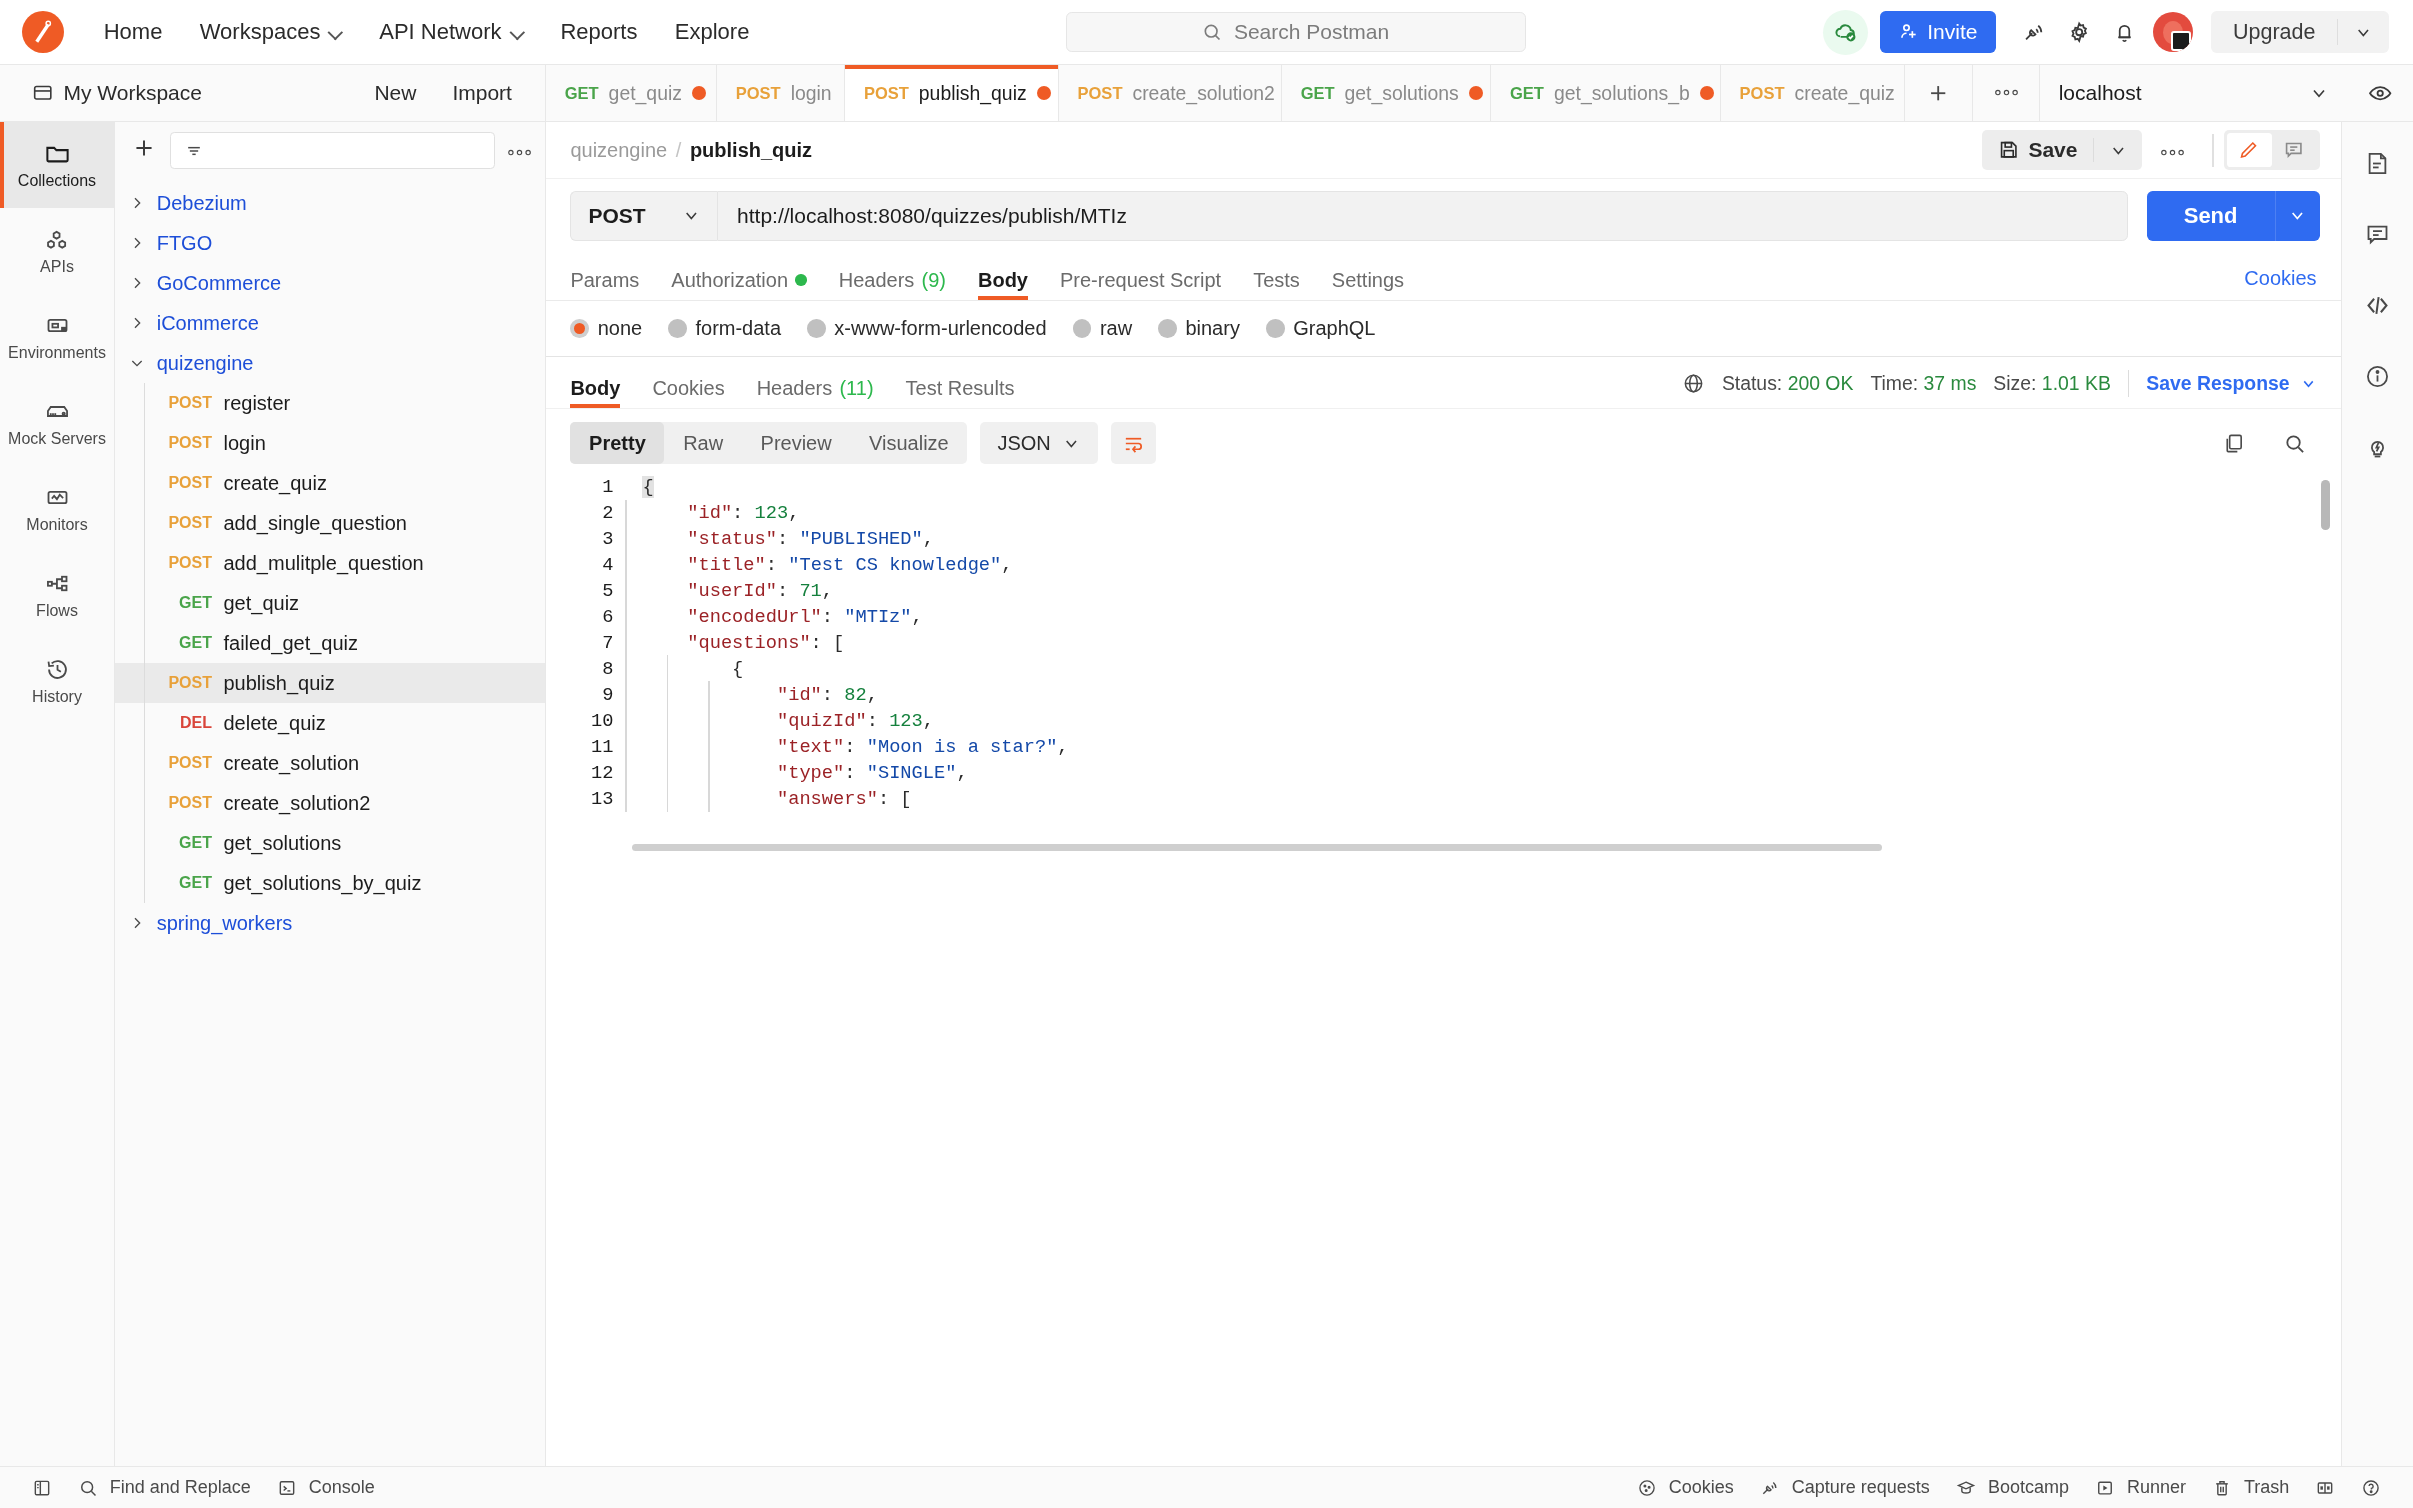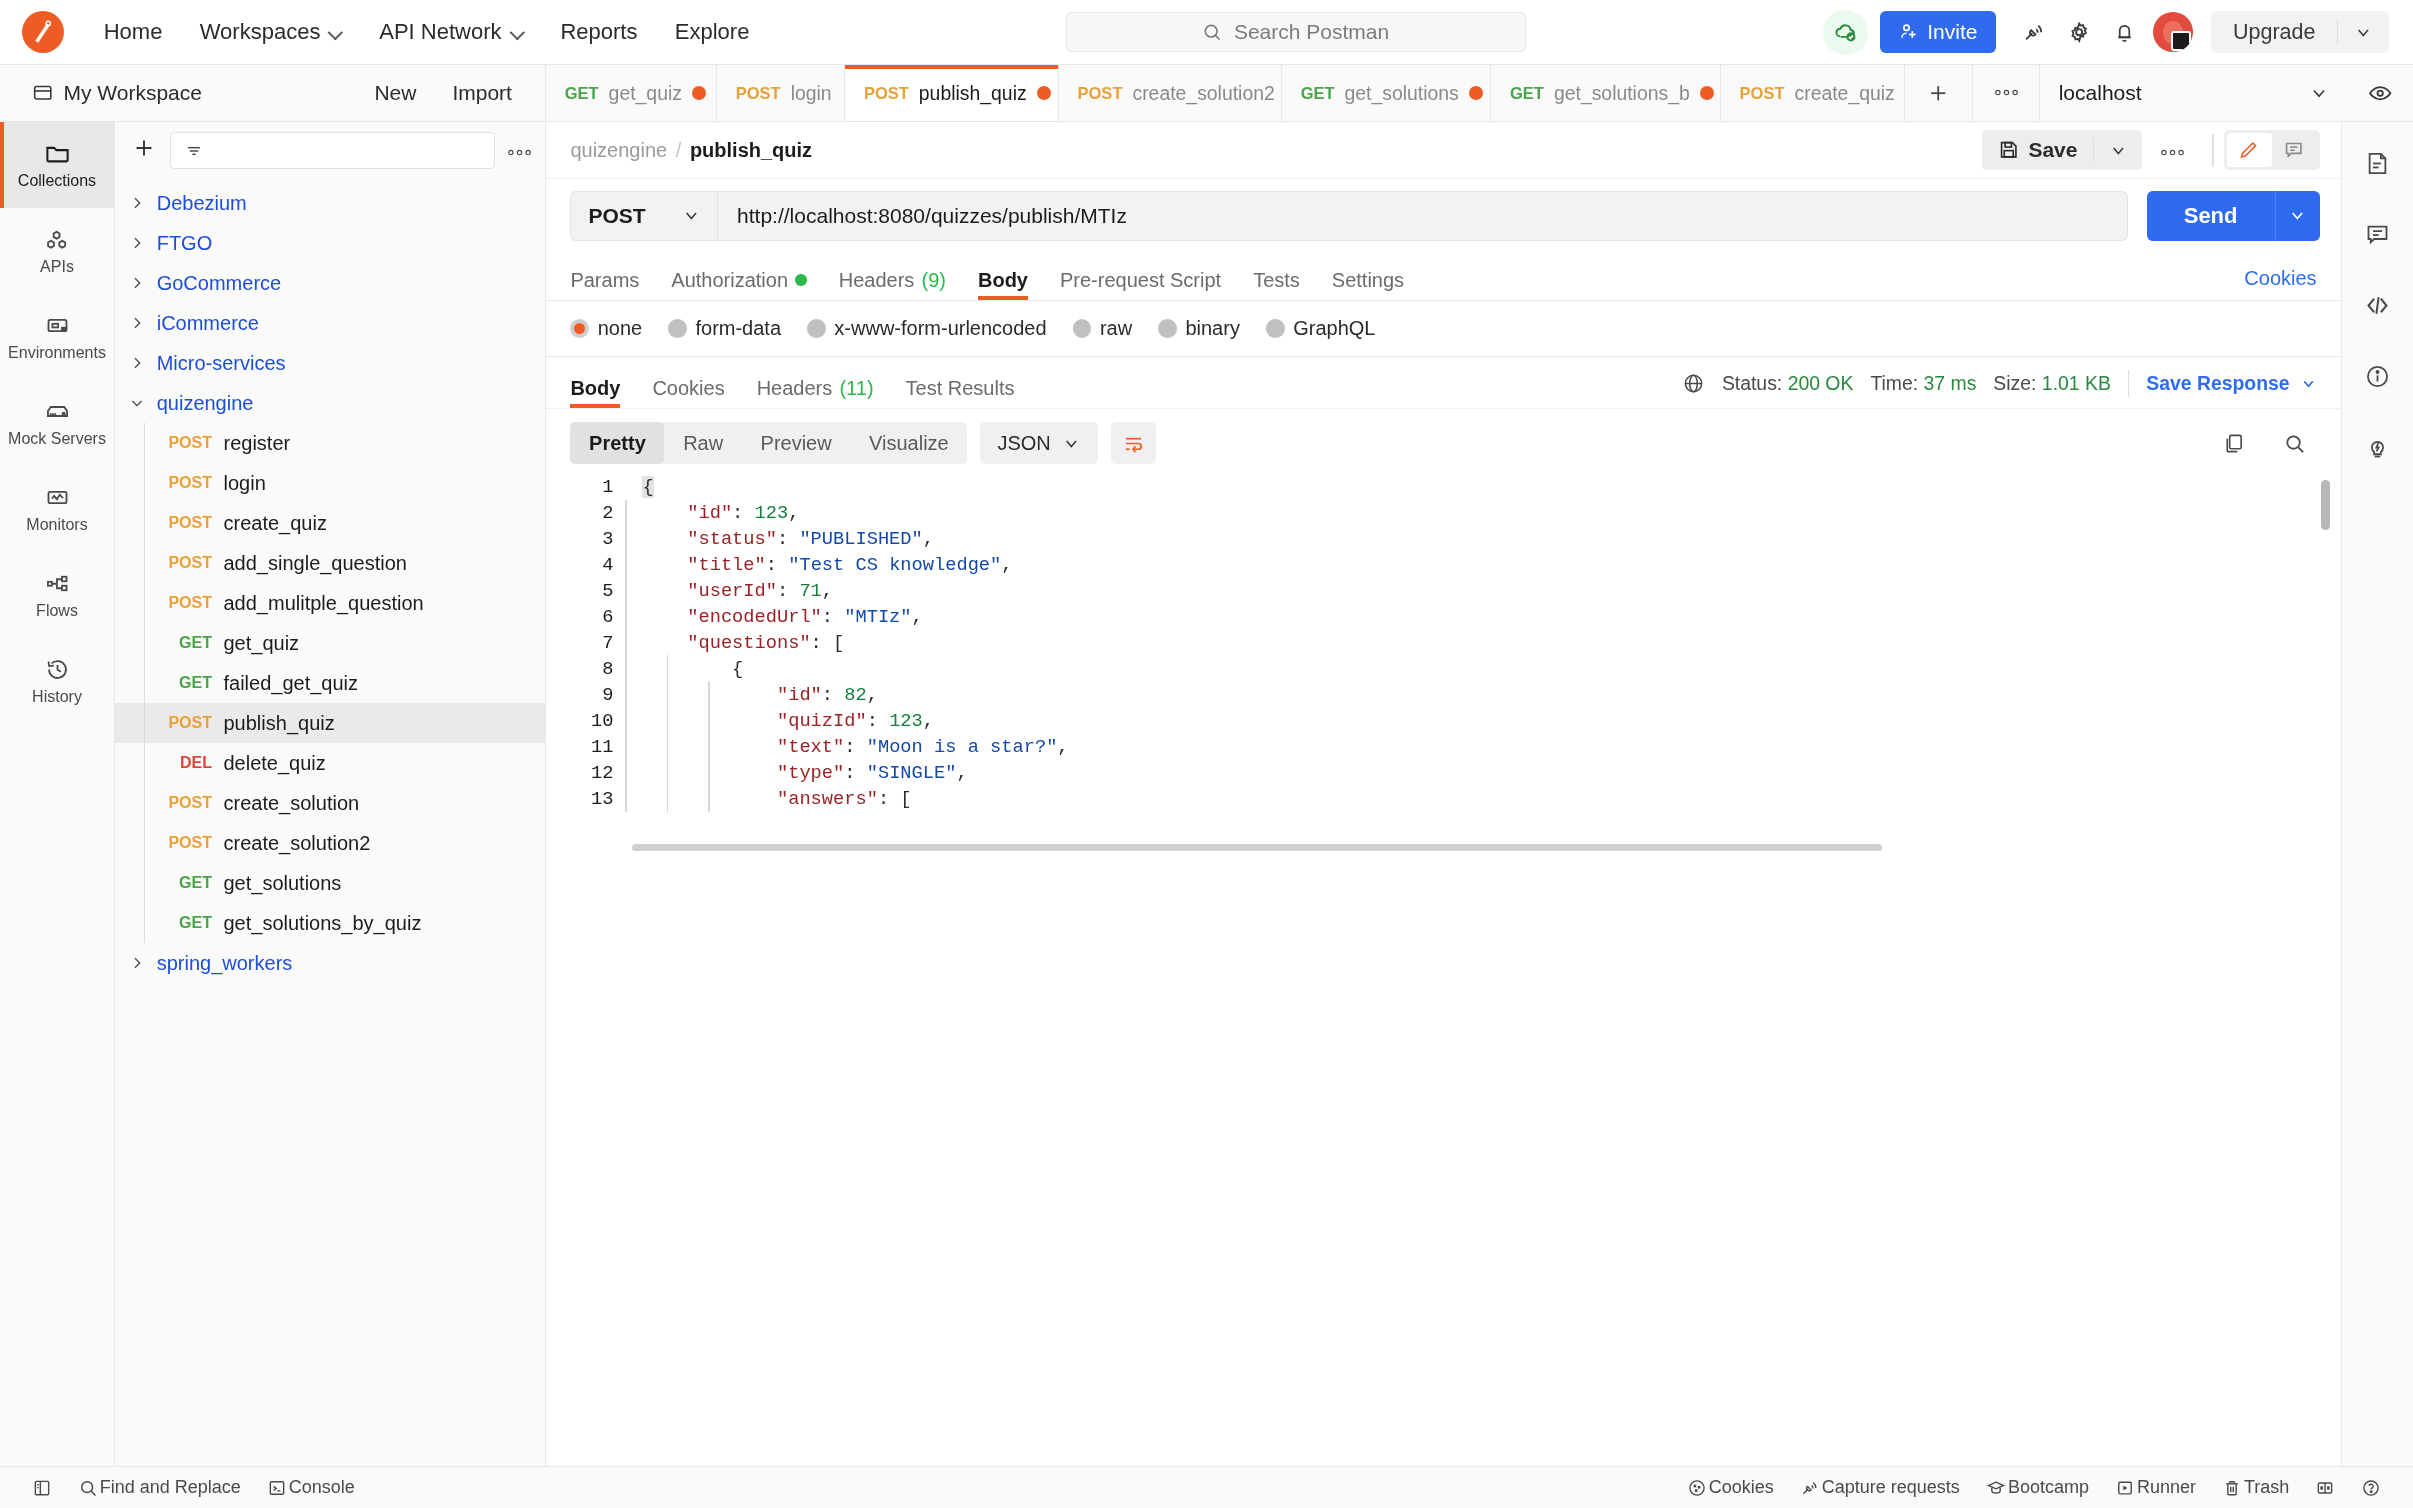--- a/index.html
+++ b/index.html
@@ -312,21 +312,21 @@
     display: flex; flex-direction: column; align-items: center; padding-top: 14.4px; gap: 16px;
   }
   .rrail-item { width: 55px; height: 55px; display: flex; align-items: center; justify-content: center; cursor: pointer; border-radius: 5.7px; color: #4a4a4a;}
 
   
   .statusbar {
     height: 42px; flex: 0 0 42px; display: flex; align-items: center;
     border-top: 1.4px solid #e8e8e8; background: #fafafa; padding: 0 18.7px; gap: 0;
   }
   .sb-item {
-    display: flex; align-items: center; gap: 2px; font-size: 18px; color: #4a4a4a;
+    display: flex; align-items: center; gap: 12px; font-size: 18px; color: #4a4a4a;
     padding: 0 13px; height: 32px; cursor: pointer; border-radius: 3.6px;
   }
   .sb-right { margin-left: auto; display: flex; align-items: center; }
 </style>
 </head>
 <body>
 
 <div class="app">
 
   <div class="topbar">
@@ -601,28 +601,20 @@
             </span>
             <span>GoCommerce</span>
           </div>
         <div class="tree-row">
             <span class="chev">
               <svg width="16" height="16" viewBox="0 0 24 24" fill="none" stroke="#4a4a4a" stroke-width="2">
                 <polyline points="9,5 16,12 9,19"></polyline>
               </svg>
             </span>
             <span>iCommerce</span>
-          </div>
-        <div class="tree-row">
-            <span class="chev">
-              <svg width="16" height="16" viewBox="0 0 24 24" fill="none" stroke="#4a4a4a" stroke-width="2">
-                <polyline points="9,5 16,12 9,19"></polyline>
-              </svg>
-            </span>
-            <span>Micro-services</span>
           </div>
         <div class="tree-row">
             <span class="chev">
               <svg width="16" height="16" viewBox="0 0 24 24" fill="none" stroke="#4a4a4a" stroke-width="2">
                 <polyline points="5,9 12,16 19,9"></polyline>
               </svg>
             </span>
             <span>quizengine</span>
           </div>
 

